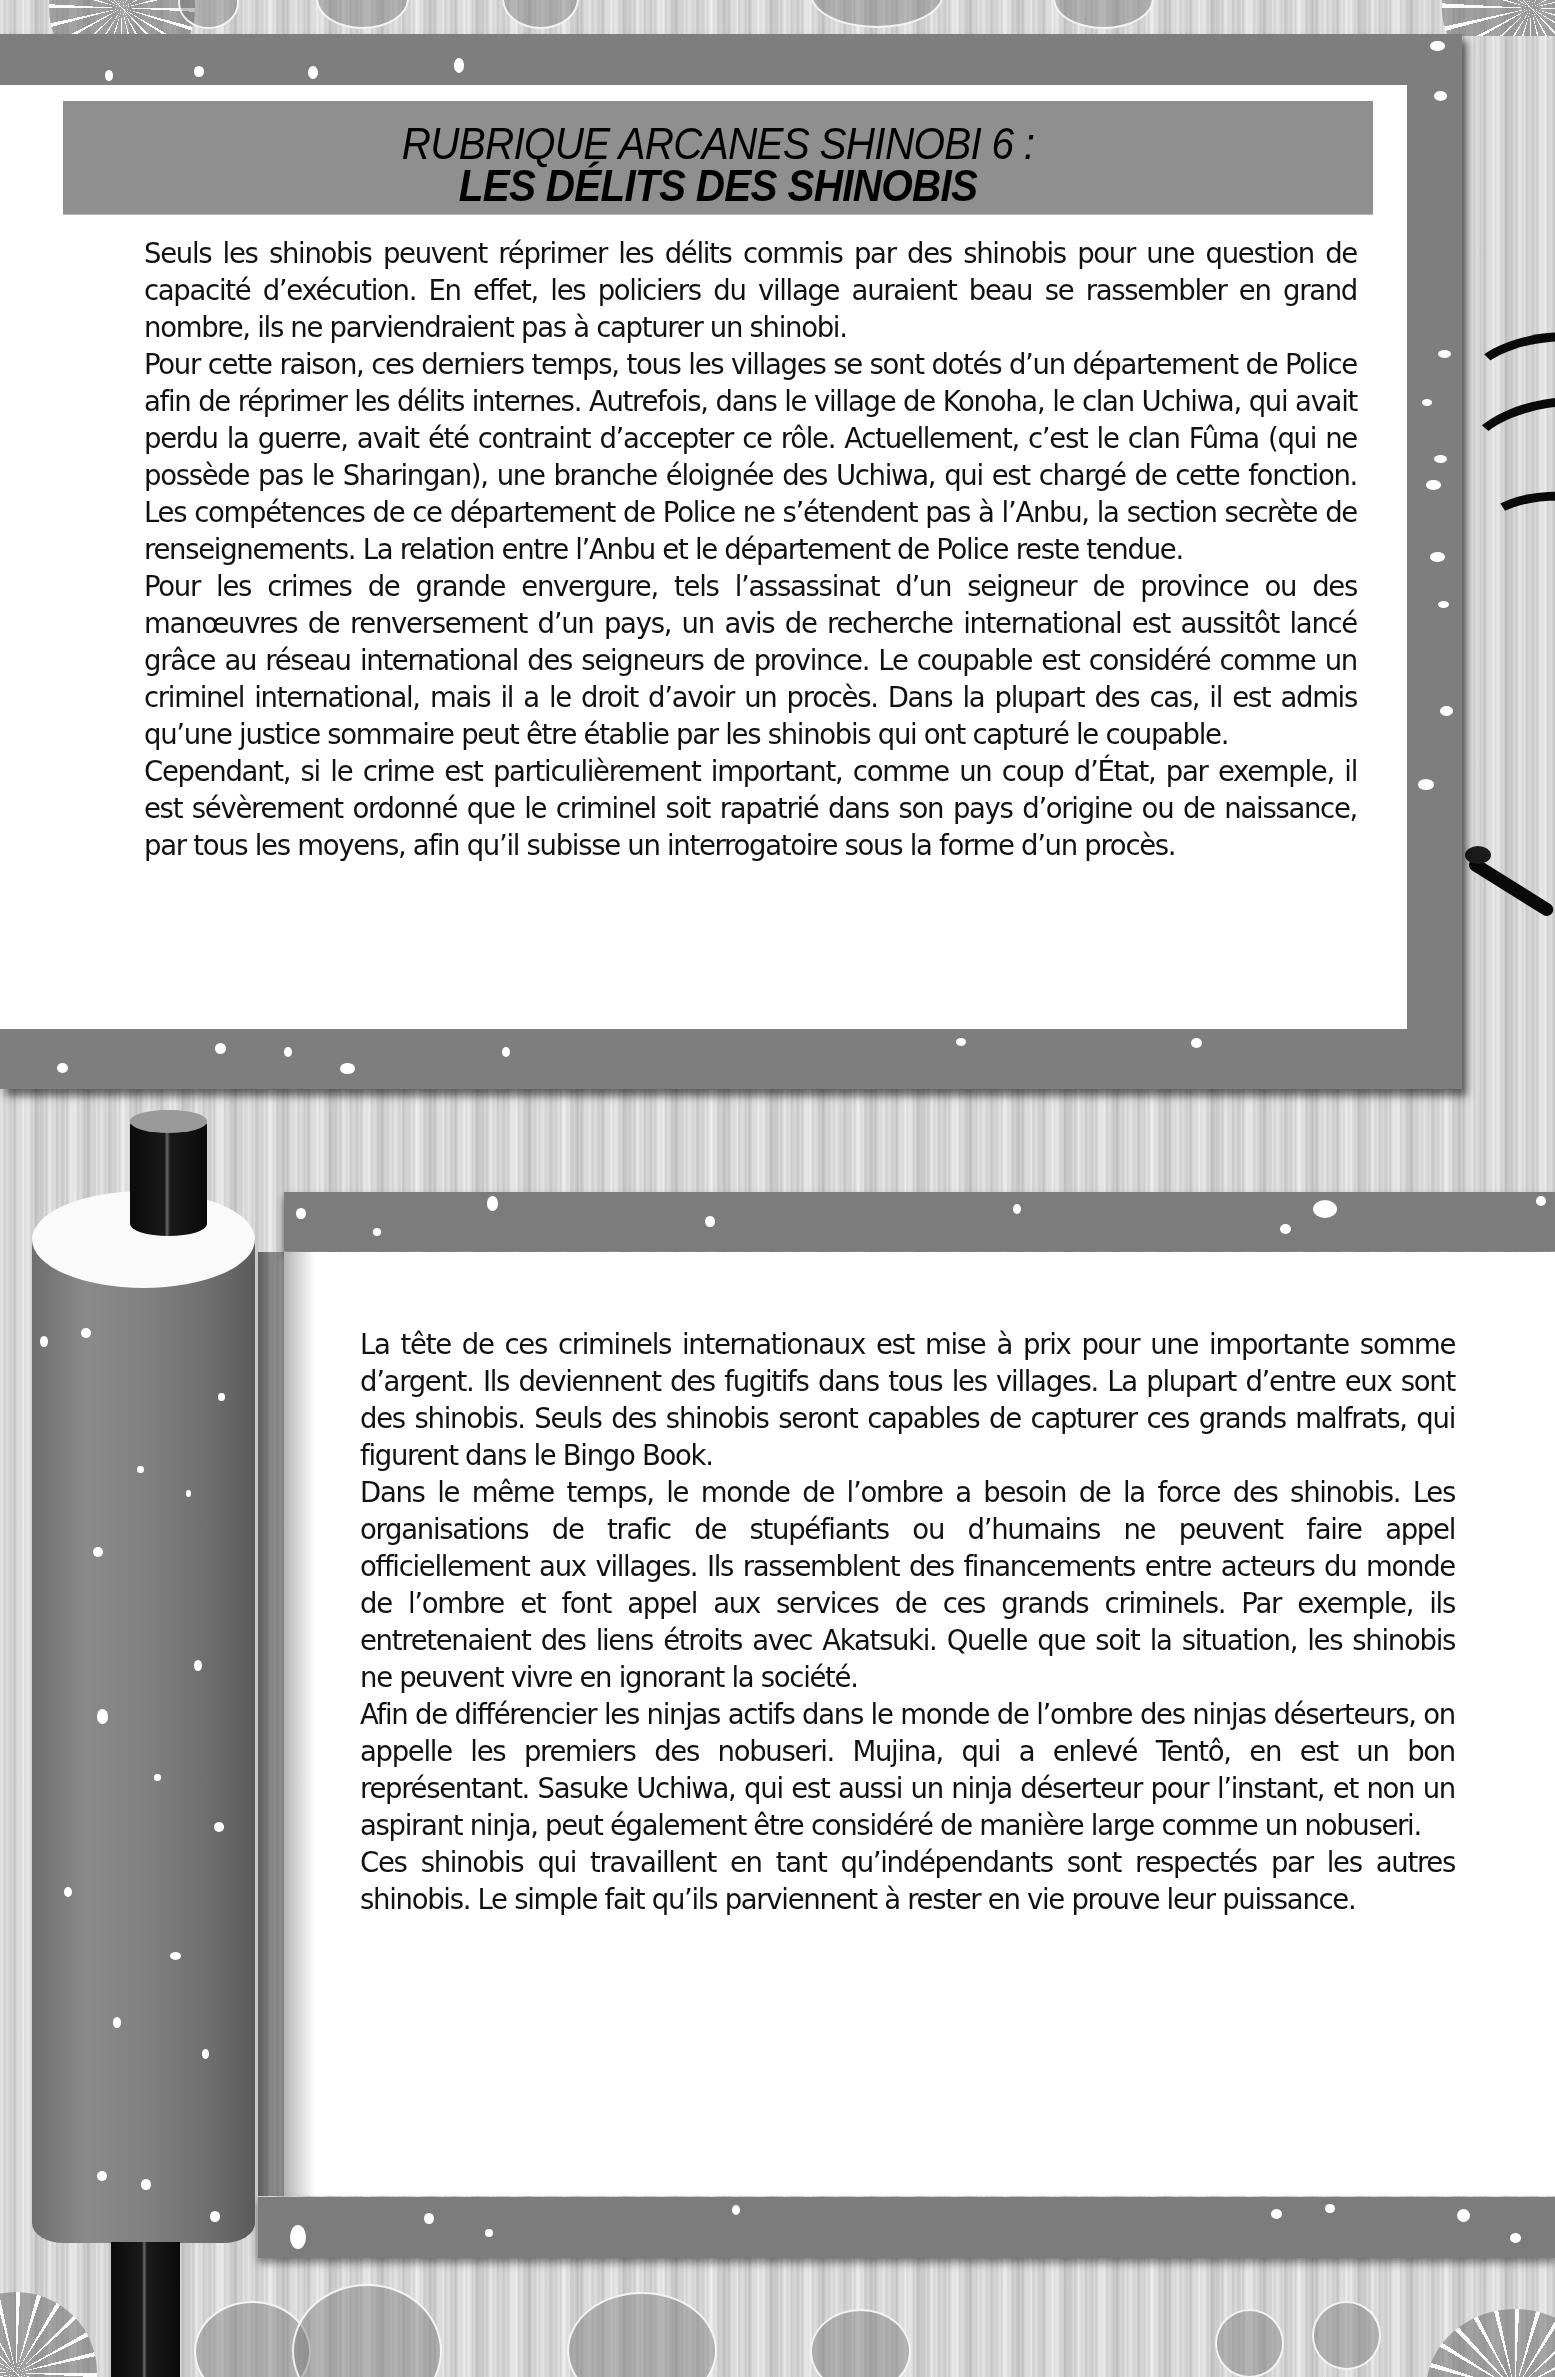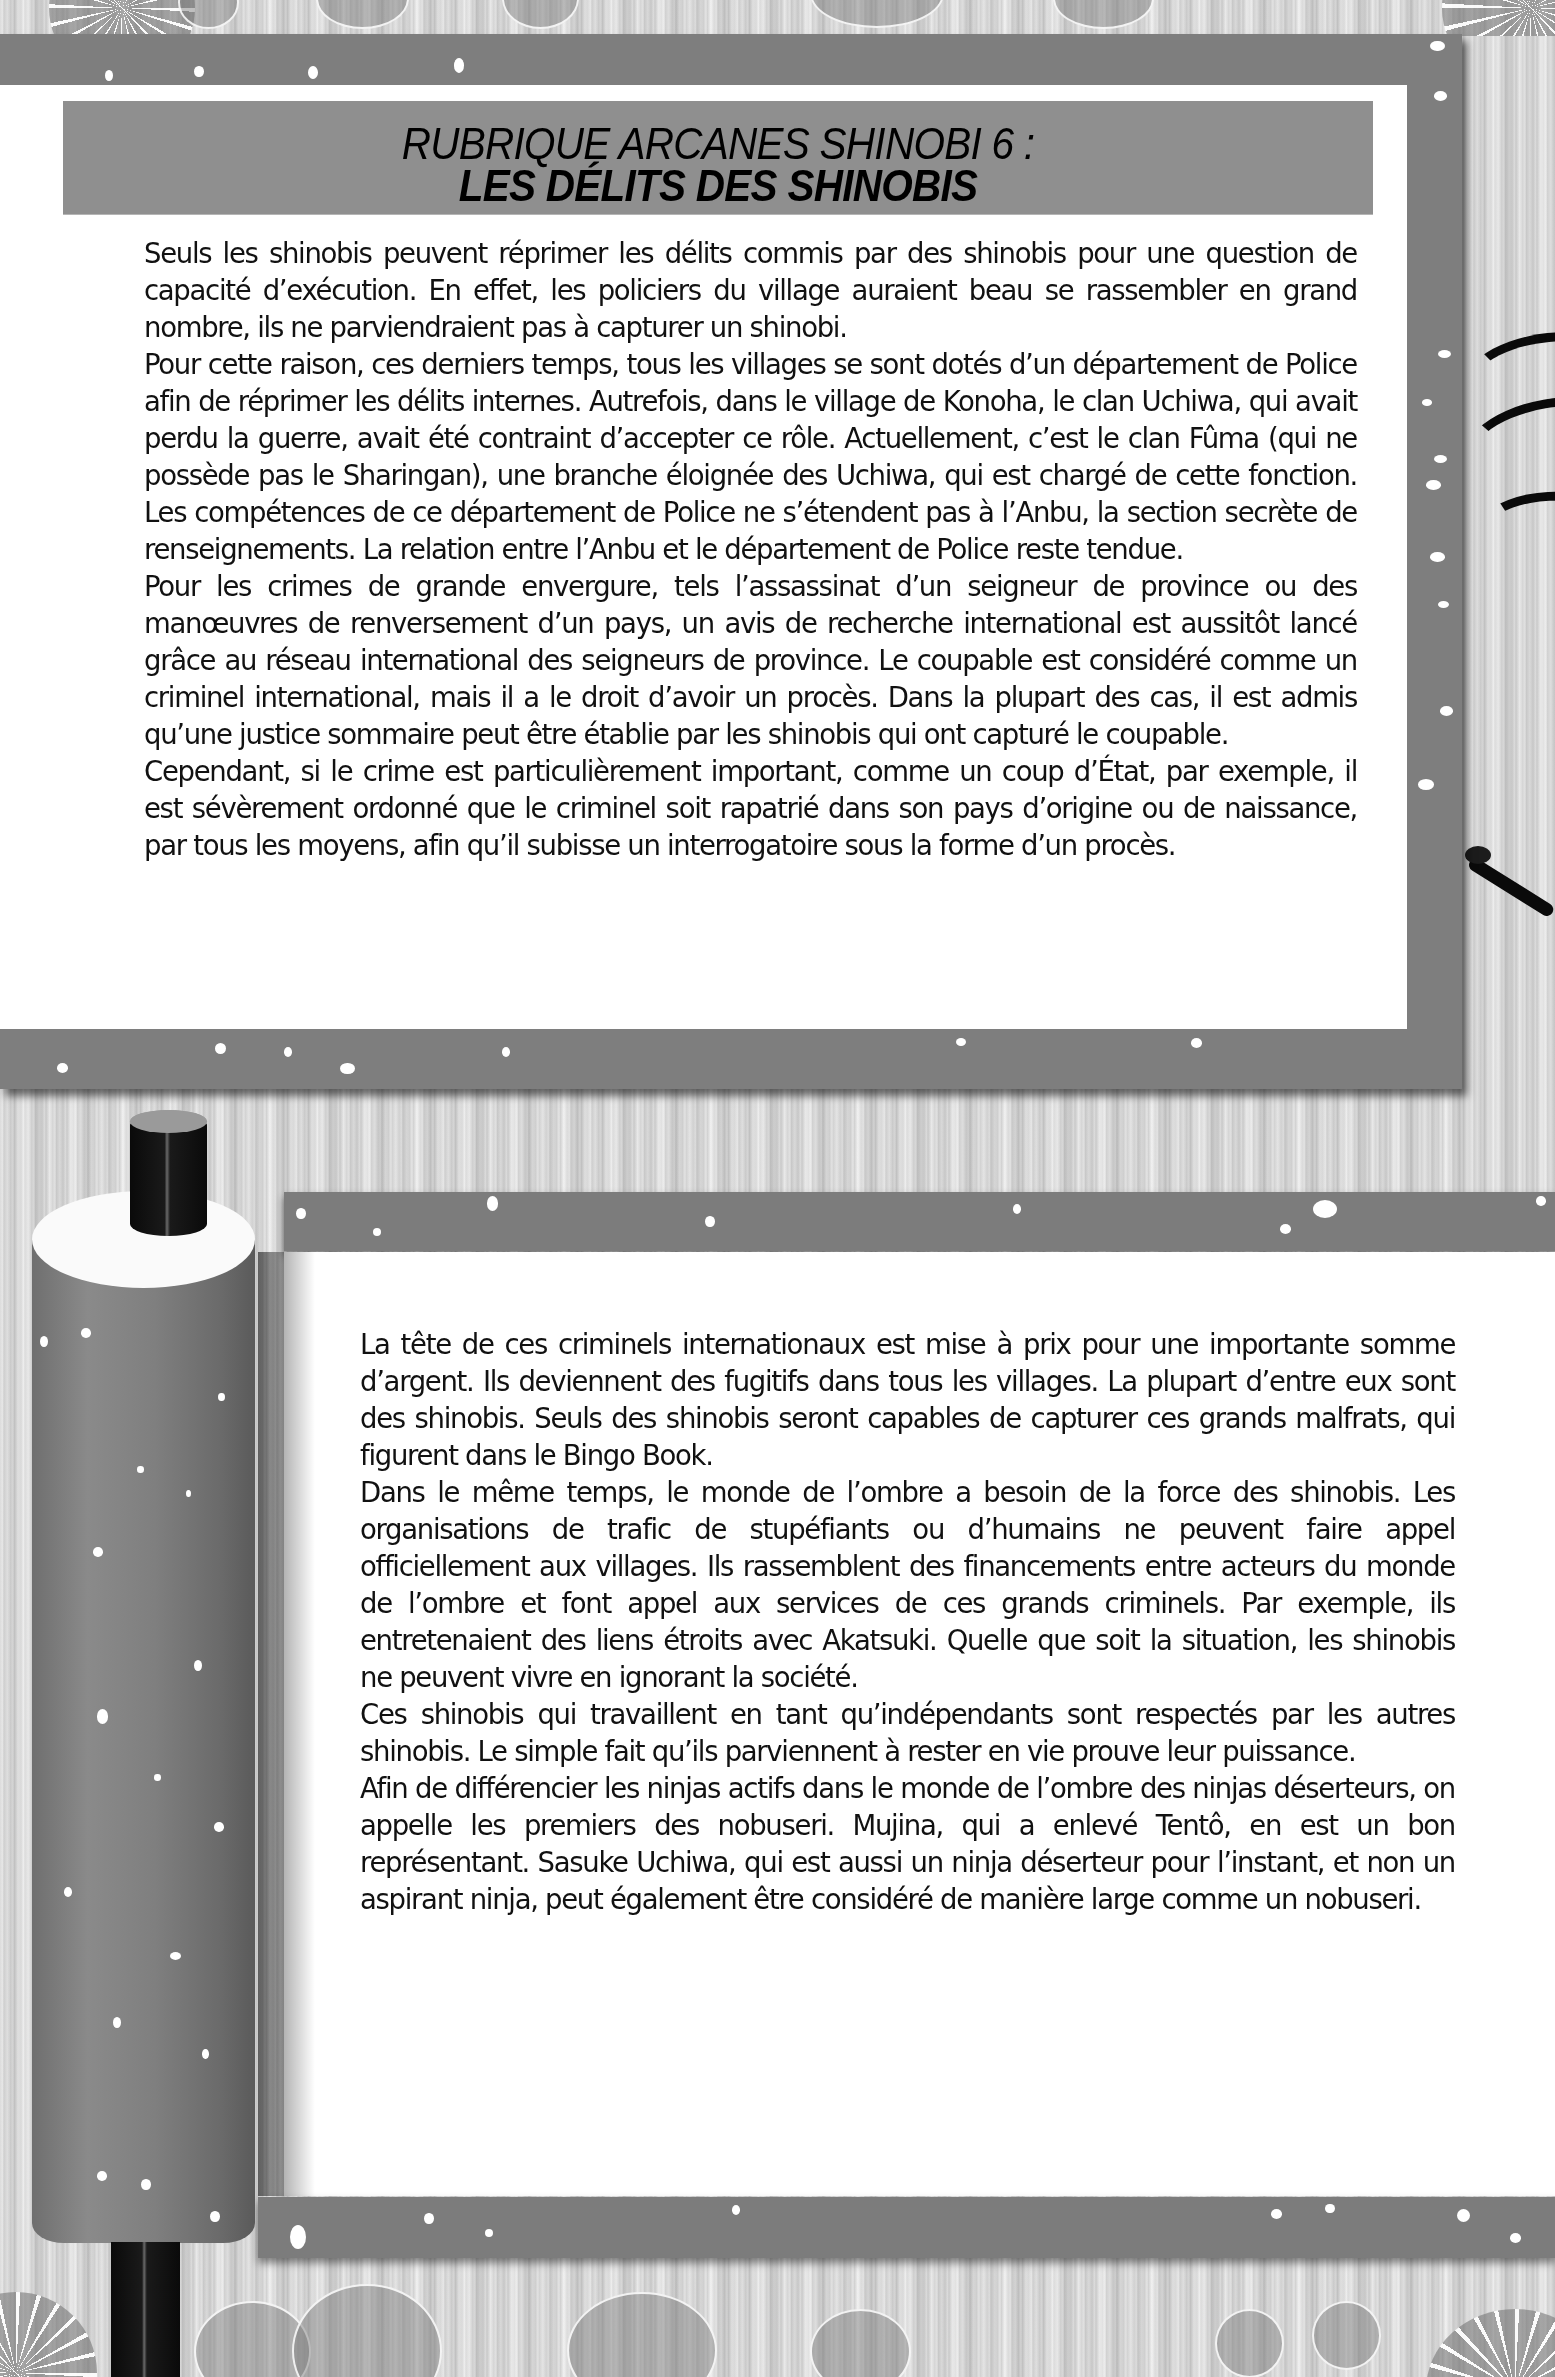--- a/index.html
+++ b/index.html
@@ -159,22 +159,22 @@
     <span class="speck" style="left:178px;top:972px;width:9.7px;height:11.3px;"></span>
   </div>
   <div class="roller-cap"></div>
   <div class="rod-top" style="top:1114px;height:122px;"></div>
   <div class="rod-top-cap"></div>
   <div class="rod-bottom"></div>
 
   <article class="text-block tb2">
     <p>La tête de ces criminels internationaux est mise à prix pour une importante somme d’argent. Ils deviennent des fugitifs dans tous les villages. La plupart d’entre eux sont des shinobis. Seuls des shinobis seront capables de capturer ces grands malfrats, qui figurent dans le Bingo Book.</p>
     <p>Dans le même temps, le monde de l’ombre a besoin de la force des shinobis. Les organisations de trafic de stupéfiants ou d’humains ne peuvent faire appel officiellement aux villages. Ils rassemblent des financements entre acteurs du monde de l’ombre et font appel aux services de ces grands criminels. Par exemple, ils entretenaient des liens étroits avec Akatsuki. Quelle que soit la situation, les shinobis ne peuvent vivre en ignorant la société.</p>
+    <p>Afin de différencier les ninjas actifs dans le monde de l’ombre des ninjas déserteurs, on appelle les premiers des nobuseri. Mujina, qui a enlevé Tentô, en est un bon représentant. Sasuke Uchiwa, qui est aussi un ninja déserteur pour l’instant, et non un aspirant ninja, peut également être considéré de manière large comme un nobuseri.</p>
     <p>Ces shinobis qui travaillent en tant qu’indépendants sont respectés par les autres shinobis. Le simple fait qu’ils parviennent à rester en vie prouve leur puissance.</p>
-    <p>Afin de différencier les ninjas actifs dans le monde de l’ombre des ninjas déserteurs, on appelle les premiers des nobuseri. Mujina, qui a enlevé Tentô, en est un bon représentant. Sasuke Uchiwa, qui est aussi un ninja déserteur pour l’instant, et non un aspirant ninja, peut également être considéré de manière large comme un nobuseri.</p>
   </article>
 </section>
 
 <div class="bg-flowers-bottom">
   <div class="burst" style="left:-65px;top:32px;width:162px;height:162px;"></div>
   <div class="flower" style="left:194px;top:41px;width:113px;height:97px;"></div>
   <div class="flower" style="left:292px;top:24px;width:146px;height:130px;"></div>
   <div class="flower" style="left:567px;top:32px;width:146px;height:113px;"></div>
   <div class="flower" style="left:810px;top:49px;width:97px;height:81px;"></div>
   <div class="flower" style="left:1215px;top:49px;width:65px;height:65px;"></div>

